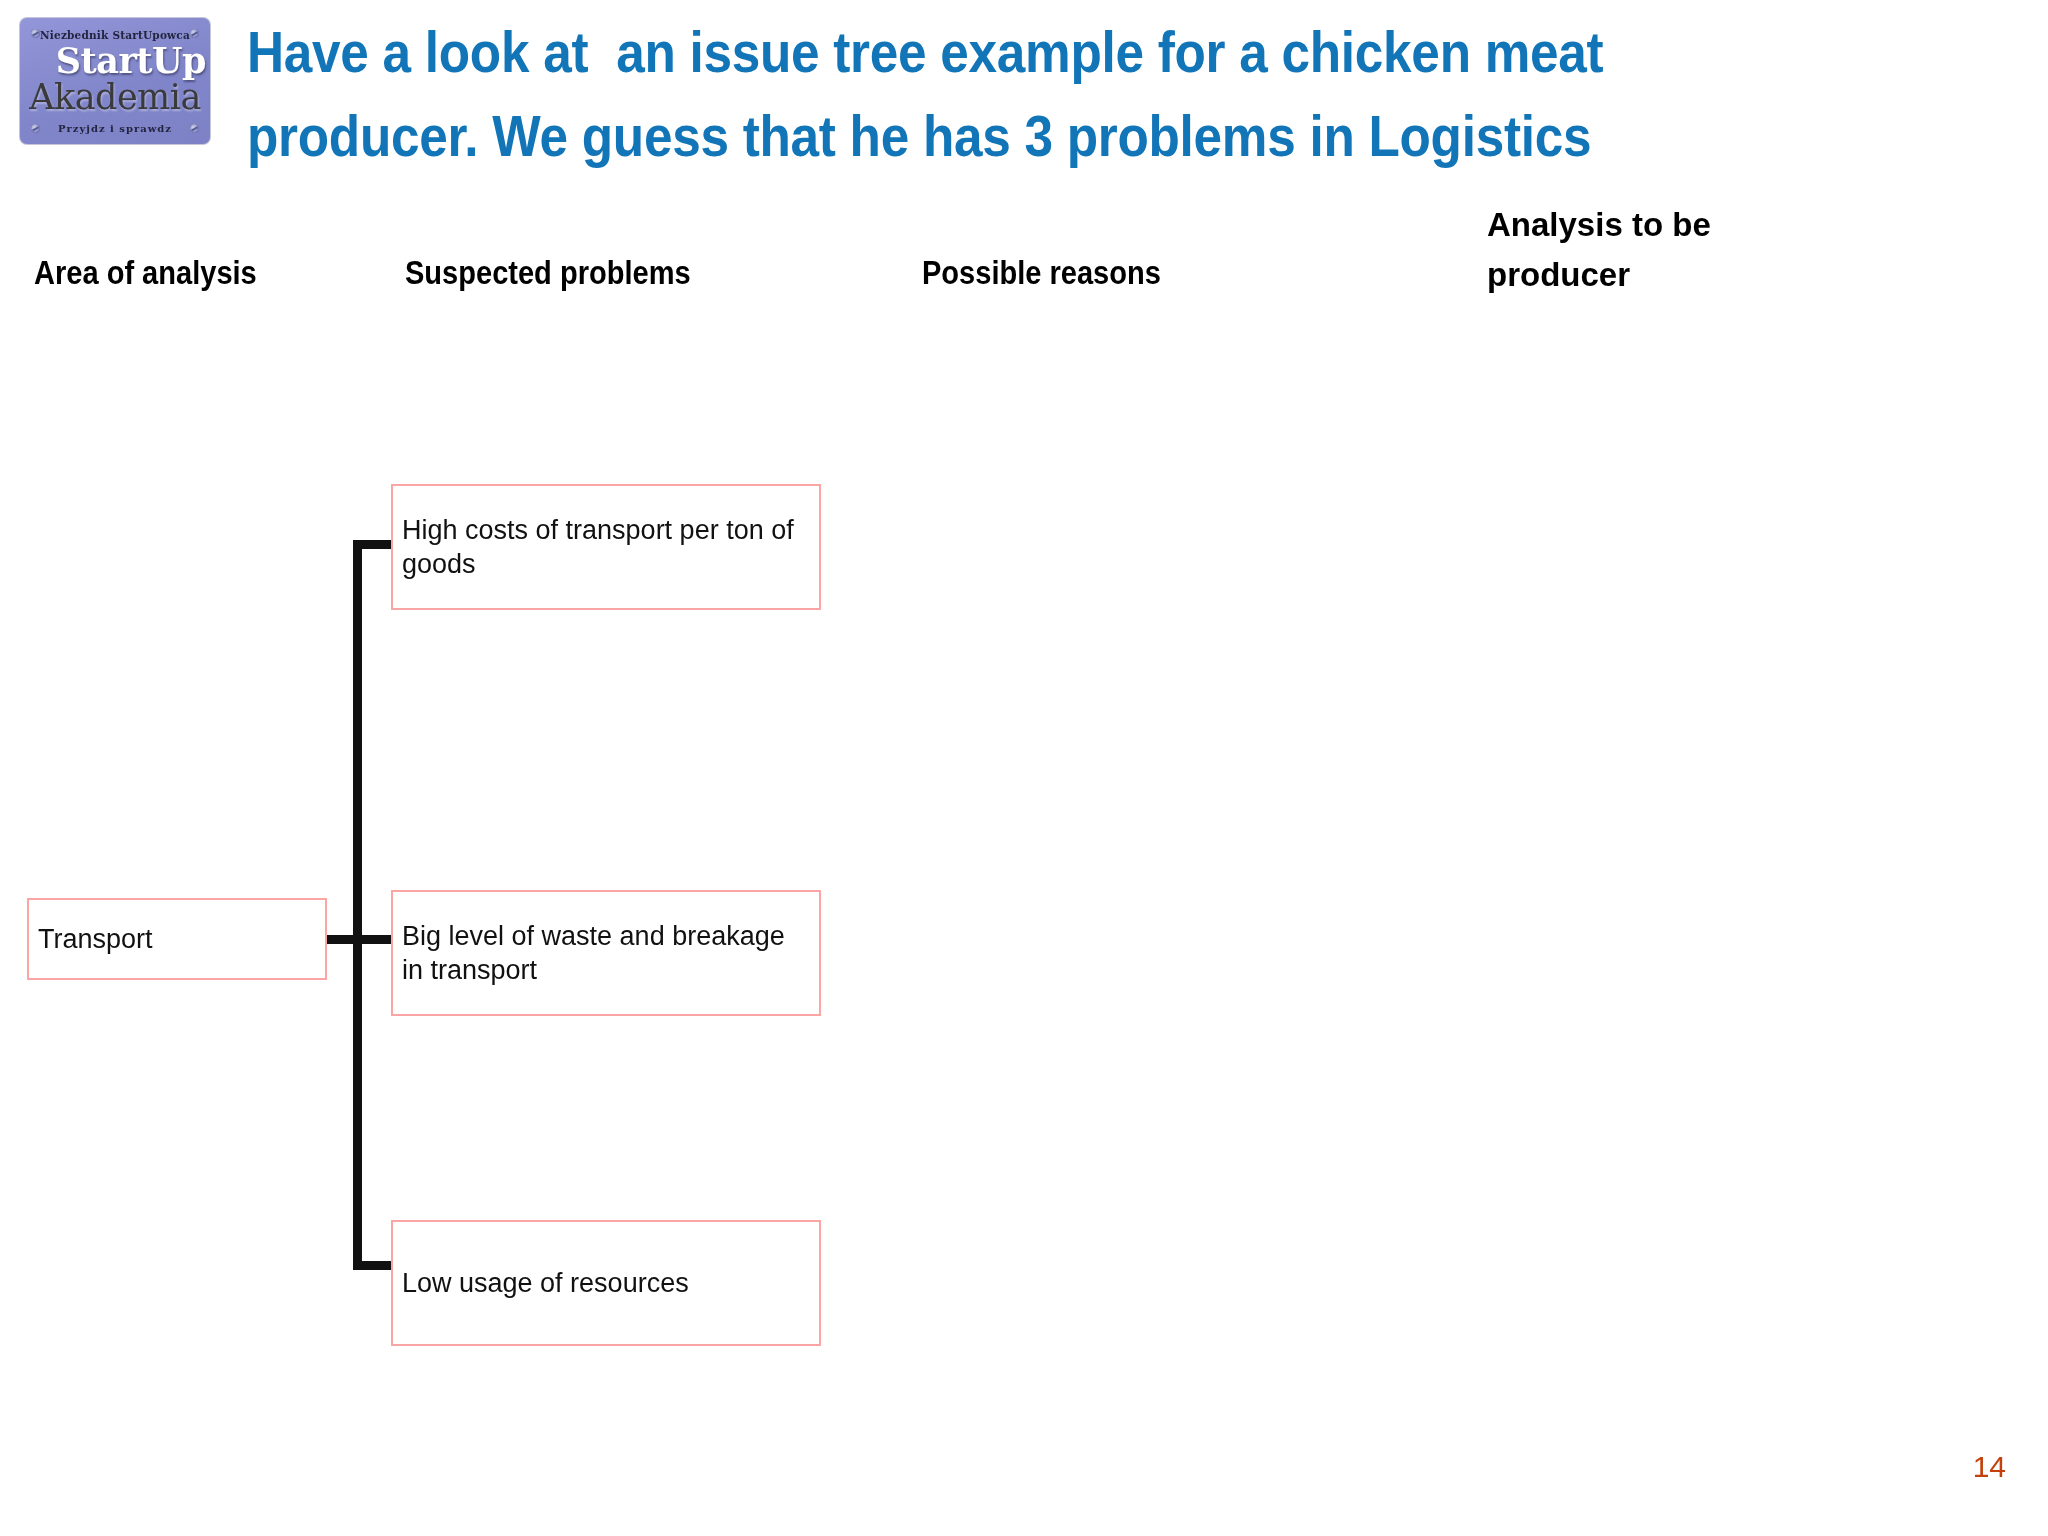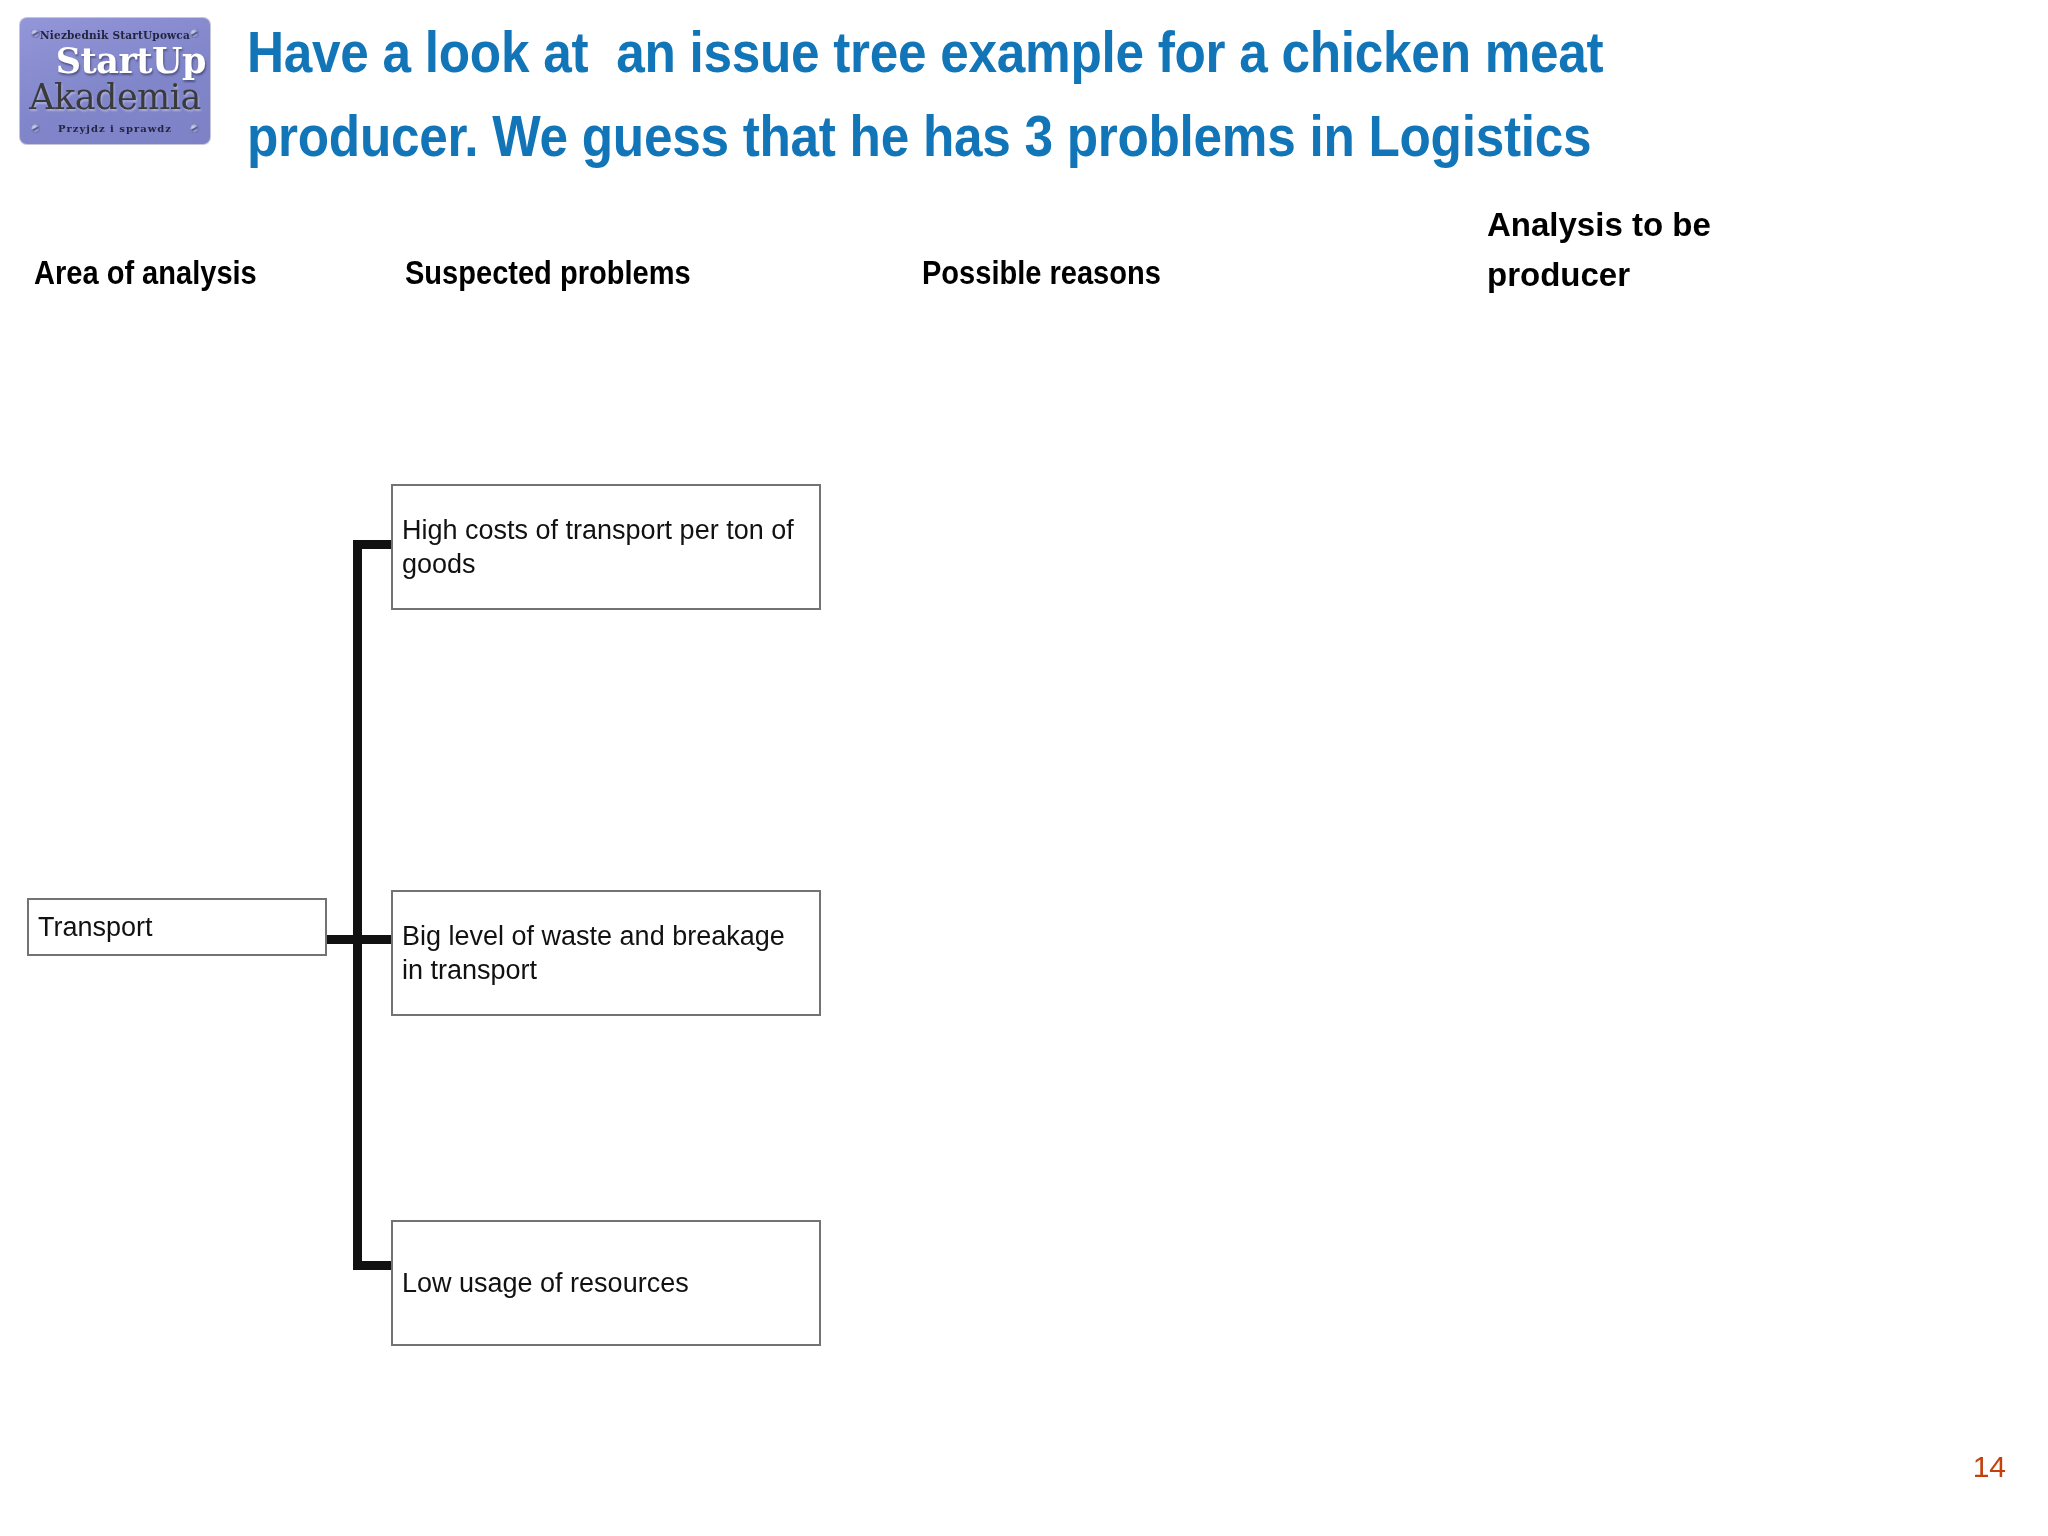--- a/index.html
+++ b/index.html
@@ -147,33 +147,33 @@
     position: absolute;
     left: 0;
     top: 0;
     width: 2048px;
     height: 1536px;
   }
   .node-box {
     position: absolute;
     box-sizing: border-box;
     background: #ffffff;
-    border: 2px solid #737373;
+    border: 2px solid #fca5a5;
     display: flex;
     align-items: center;
   }
   .node-text {
     font-family: "Liberation Sans", sans-serif;
     font-size: 27px;
     line-height: 34px;
     color: #111111;
     padding: 0 8px 0 9px;
     white-space: pre-wrap;
   }
-  #node-root      { left: 27px;  top: 898px;  width: 300px; height: 58px; text-align: right; }
+  #node-root      { left: 27px;  top: 898px;  width: 300px; height: 82px; text-align: right; }
   #node-child-0   { left: 391px; top: 484px;  width: 430px; height: 126px; }
   #node-child-1   { left: 391px; top: 890px;  width: 430px; height: 126px; }
   #node-child-2   { left: 391px; top: 1220px; width: 430px; height: 126px; }
 
   
   .conn {
     position: absolute;
     background: #111111;
   }
   #conn-trunk     { left: 353px; top: 540px;  width: 9px;  height: 730px; }

